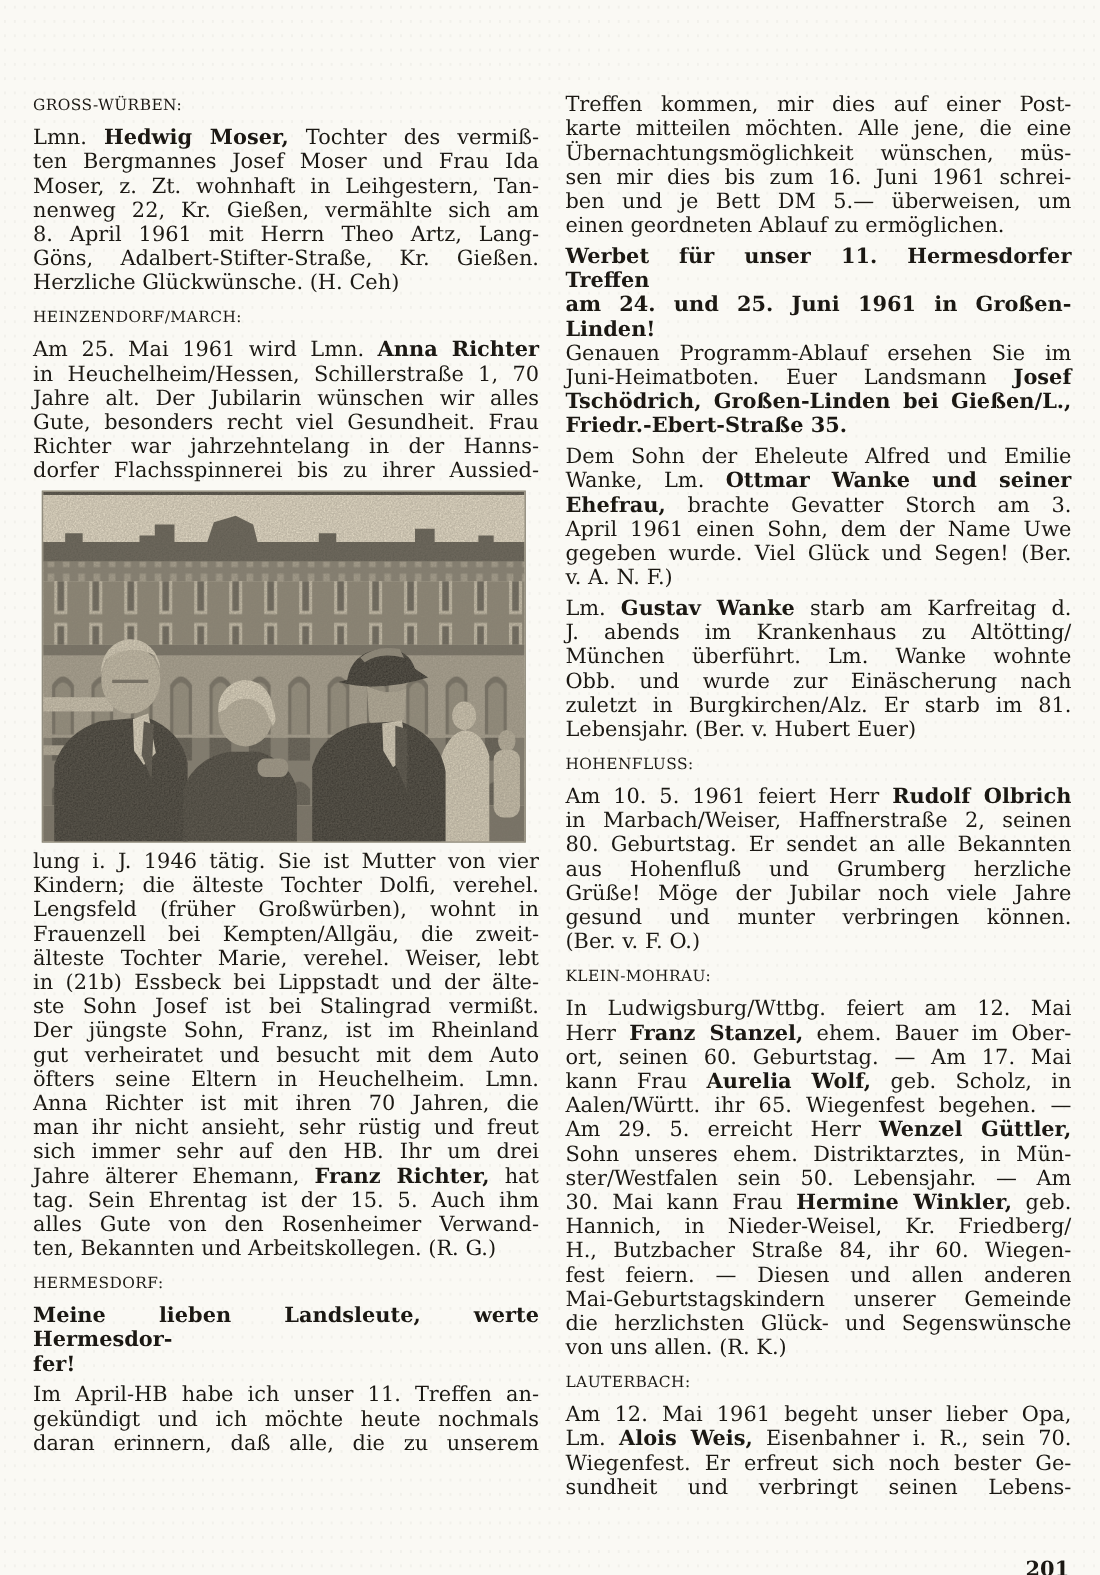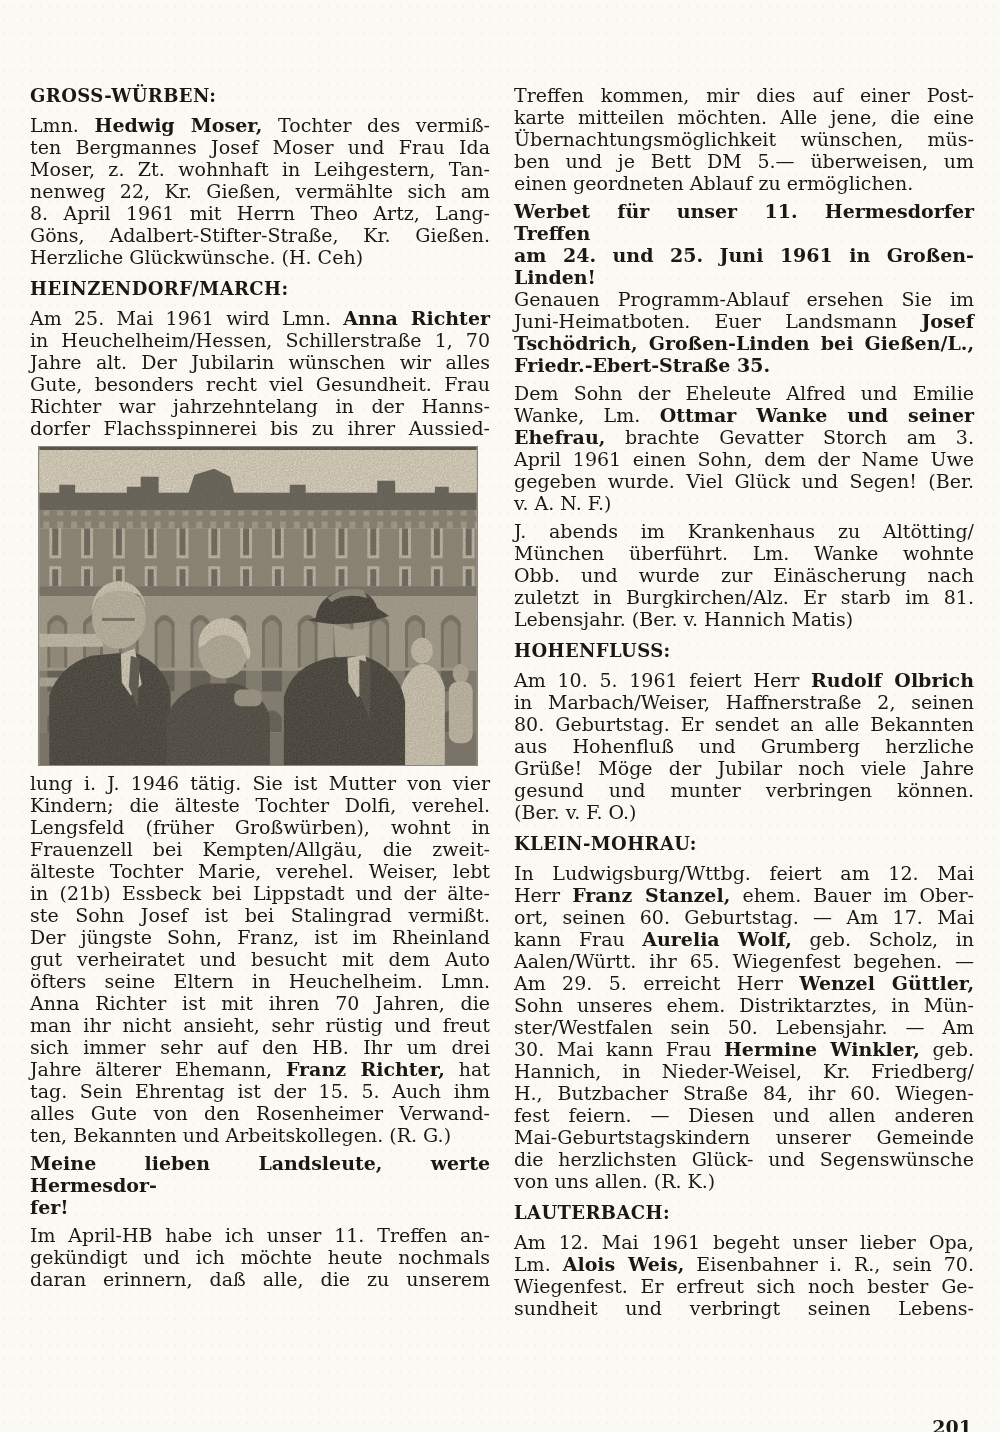--- a/index.html
+++ b/index.html
@@ -10,21 +10,21 @@
     background-size:9px 13px;
     font-family:"DejaVu Serif","Liberation Serif",serif;
     color:#1b1813;
     overflow:hidden;
   }
   .page{position:relative;width:944px;padding:84px 26px 0 30px;}
   .columns{display:flex;gap:24px;}
   .col{width:460px;}
   .col > :first-child{margin-top:0;}
   .heading{
-    font-weight:bold;font-size:18px;line-height:24px;
+    font-weight:normal;font-size:14px;line-height:24px;
     letter-spacing:0.4px;margin:9px 0 2px 0;
   }
   .para{margin-top:6px;font-size:19px;line-height:22px;}
   .line{text-align:justify;text-align-last:justify;white-space:normal;}
   .line.last{text-align-last:left;}
   .b{font-weight:bold;margin-top:45px;}
   .photo-wrap{
     width:440px;height:320px;margin:7px 0 5px 8px;
     border:1px solid #8d887b;box-sizing:border-box;
     background:#b9b4a0;
@@ -150,60 +150,63 @@
           <div class="line"><span>gut verheiratet und besucht mit dem Auto</span></div>
           <div class="line"><span>öfters seine Eltern in Heuchelheim. Lmn.</span></div>
           <div class="line"><span>Anna Richter ist mit ihren 70 Jahren, die</span></div>
           <div class="line"><span>man ihr nicht ansieht, sehr rüstig und freut</span></div>
           <div class="line"><span>sich immer sehr auf den HB. Ihr um drei</span></div>
           <div class="line"><span>Jahre älterer Ehemann, </span><span class="b">Franz Richter,</span><span> hat</span></div>
           <div class="line"><span>tag. Sein Ehrentag ist der 15. 5. Auch ihm</span></div>
           <div class="line"><span>alles Gute von den Rosenheimer Verwand-</span></div>
           <div class="line last"><span>ten, Bekannten und Arbeitskollegen. (R. G.)</span></div>
         </div>
+        <div class="heading">HERMESDORF:</div>
         <div class="para">
           <div class="line"><span class="b">Meine lieben Landsleute, werte Hermesdor-</span></div>
           <div class="line last"><span class="b">fer!</span></div>
         </div>
         <div class="para">
           <div class="line"><span>Im April-HB habe ich unser 11. Treffen an-</span></div>
           <div class="line"><span>gekündigt und ich möchte heute nochmals</span></div>
           <div class="line"><span>daran erinnern, daß alle, die zu unserem</span></div>
         </div>
       </div>
     <div class="col" id="col-right">
         <div class="para">
           <div class="line"><span>Treffen kommen, mir dies auf einer Post-</span></div>
           <div class="line"><span>karte mitteilen möchten. Alle jene, die eine</span></div>
           <div class="line"><span>Übernachtungsmöglichkeit wünschen, müs-</span></div>
+          <div class="line"><span>sen mir dies bis zum 16. Juni 1961 schrei-</span></div>
           <div class="line"><span>ben und je Bett DM 5.— überweisen, um</span></div>
           <div class="line last"><span>einen geordneten Ablauf zu ermöglichen.</span></div>
         </div>
         <div class="para">
           <div class="line"><span class="b">Werbet für unser 11. Hermesdorfer Treffen</span></div>
           <div class="line"><span class="b">am 24. und 25. Juni 1961 in Großen-Linden!</span></div>
           <div class="line"><span>Genauen Programm-Ablauf ersehen Sie im</span></div>
           <div class="line"><span>Juni-Heimatboten. Euer Landsmann </span><span class="b">Josef</span></div>
           <div class="line"><span class="b">Tschödrich, Großen-Linden bei Gießen/L.,</span></div>
           <div class="line last"><span class="b">Friedr.-Ebert-Straße 35.</span></div>
         </div>
         <div class="para">
           <div class="line"><span>Dem Sohn der Eheleute Alfred und Emilie</span></div>
           <div class="line"><span>Wanke, Lm. </span><span class="b">Ottmar Wanke und seiner</span></div>
           <div class="line"><span class="b">Ehefrau,</span><span> brachte Gevatter Storch am 3.</span></div>
           <div class="line"><span>April 1961 einen Sohn, dem der Name Uwe</span></div>
           <div class="line"><span>gegeben wurde. Viel Glück und Segen! (Ber.</span></div>
           <div class="line last"><span>v. A. N. F.)</span></div>
         </div>
         <div class="para">
+          <div class="line"><span>Lm. </span><span class="b">Gustav Wanke</span><span> starb am Karfreitag d.</span></div>
           <div class="line"><span>J. abends im Krankenhaus zu Altötting/</span></div>
           <div class="line"><span>München überführt. Lm. Wanke wohnte</span></div>
           <div class="line"><span>Obb. und wurde zur Einäscherung nach</span></div>
           <div class="line"><span>zuletzt in Burgkirchen/Alz. Er starb im 81.</span></div>
-          <div class="line last"><span>Lebensjahr. (Ber. v. Hannich Matis)</span></div>
+          <div class="line last"><span>Lebensjahr. (Ber. v. Hubert Euer)</span></div>
         </div>
         <div class="heading">HOHENFLUSS:</div>
         <div class="para">
           <div class="line"><span>Am 10. 5. 1961 feiert Herr </span><span class="b">Rudolf Olbrich</span></div>
           <div class="line"><span>in Marbach/Weiser, Haffnerstraße 2, seinen</span></div>
           <div class="line"><span>80. Geburtstag. Er sendet an alle Bekannten</span></div>
           <div class="line"><span>aus Hohenfluß und Grumberg herzliche</span></div>
           <div class="line"><span>Grüße! Möge der Jubilar noch viele Jahre</span></div>
           <div class="line"><span>gesund und munter verbringen können.</span></div>
           <div class="line last"><span>(Ber. v. F. O.)</span></div>

